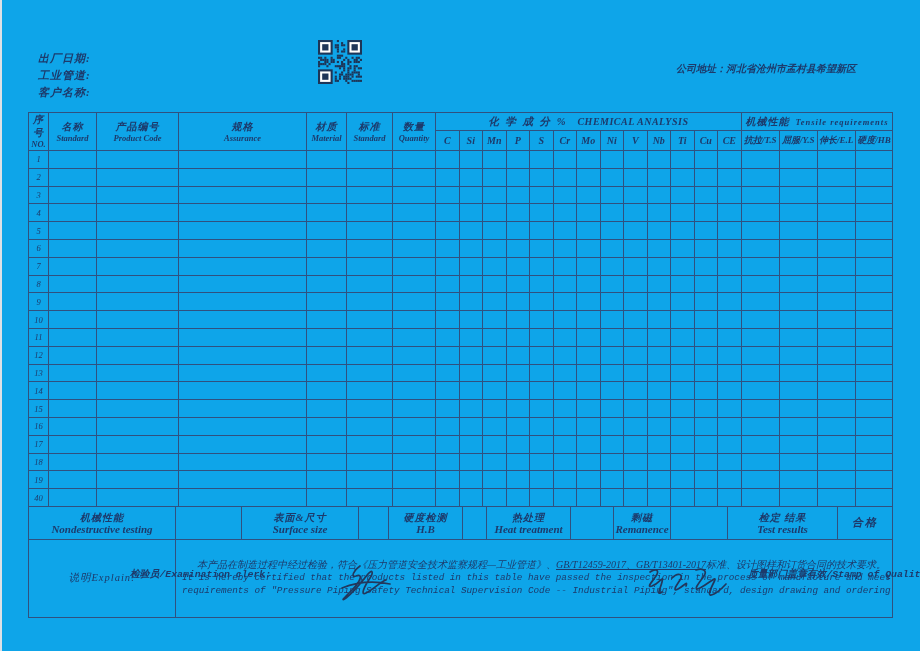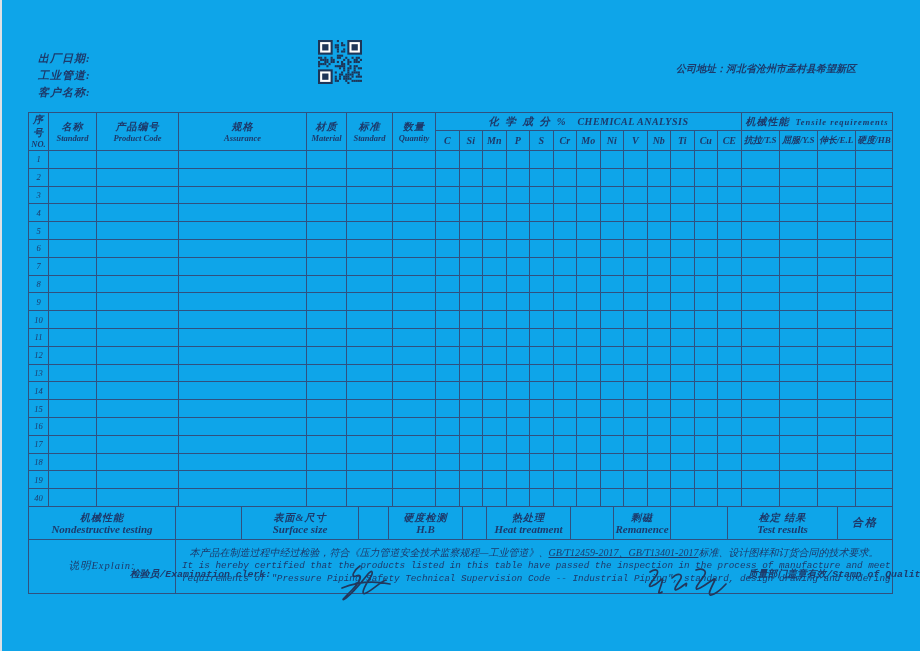--- a/index.html
+++ b/index.html
@@ -34,21 +34,21 @@
   thead tr:first-child{height:18px;}
   thead tr:last-child{height:20px;}
 
   .sum-cell .h-cn{font-size:10px;}
   .sum-cell .h-en{font-size:11px;}
   .sum-row td{height:32px;}
   .pass{font-size:11px;font-weight:bold;letter-spacing:2px;}
 
   .exp-row td{height:41px;}
   .exp-label{font-size:10.5px;letter-spacing:1px;}
-  .exp-content{text-align:center;padding:6px 6px !important;vertical-align:top;}
+  .exp-content{text-align:right;padding:18px 6px !important;vertical-align:top;}
   .exp-cn{font-size:10px;line-height:13px;white-space:nowrap;}
   .exp-en{font-family:"Liberation Mono",monospace;font-size:9.3px;line-height:13px;white-space:nowrap;}
   .u{text-decoration:underline;}
 
   
   .sig-row{position:absolute;left:0;top:560px;width:920px;height:60px;font-family:"Liberation Mono",monospace;}
   .sig-label{position:absolute;font-size:9.8px;font-weight:bold;white-space:nowrap;color:#1d3a6b;}
   .sig-svg{position:absolute;}
 </style>
 </head>

